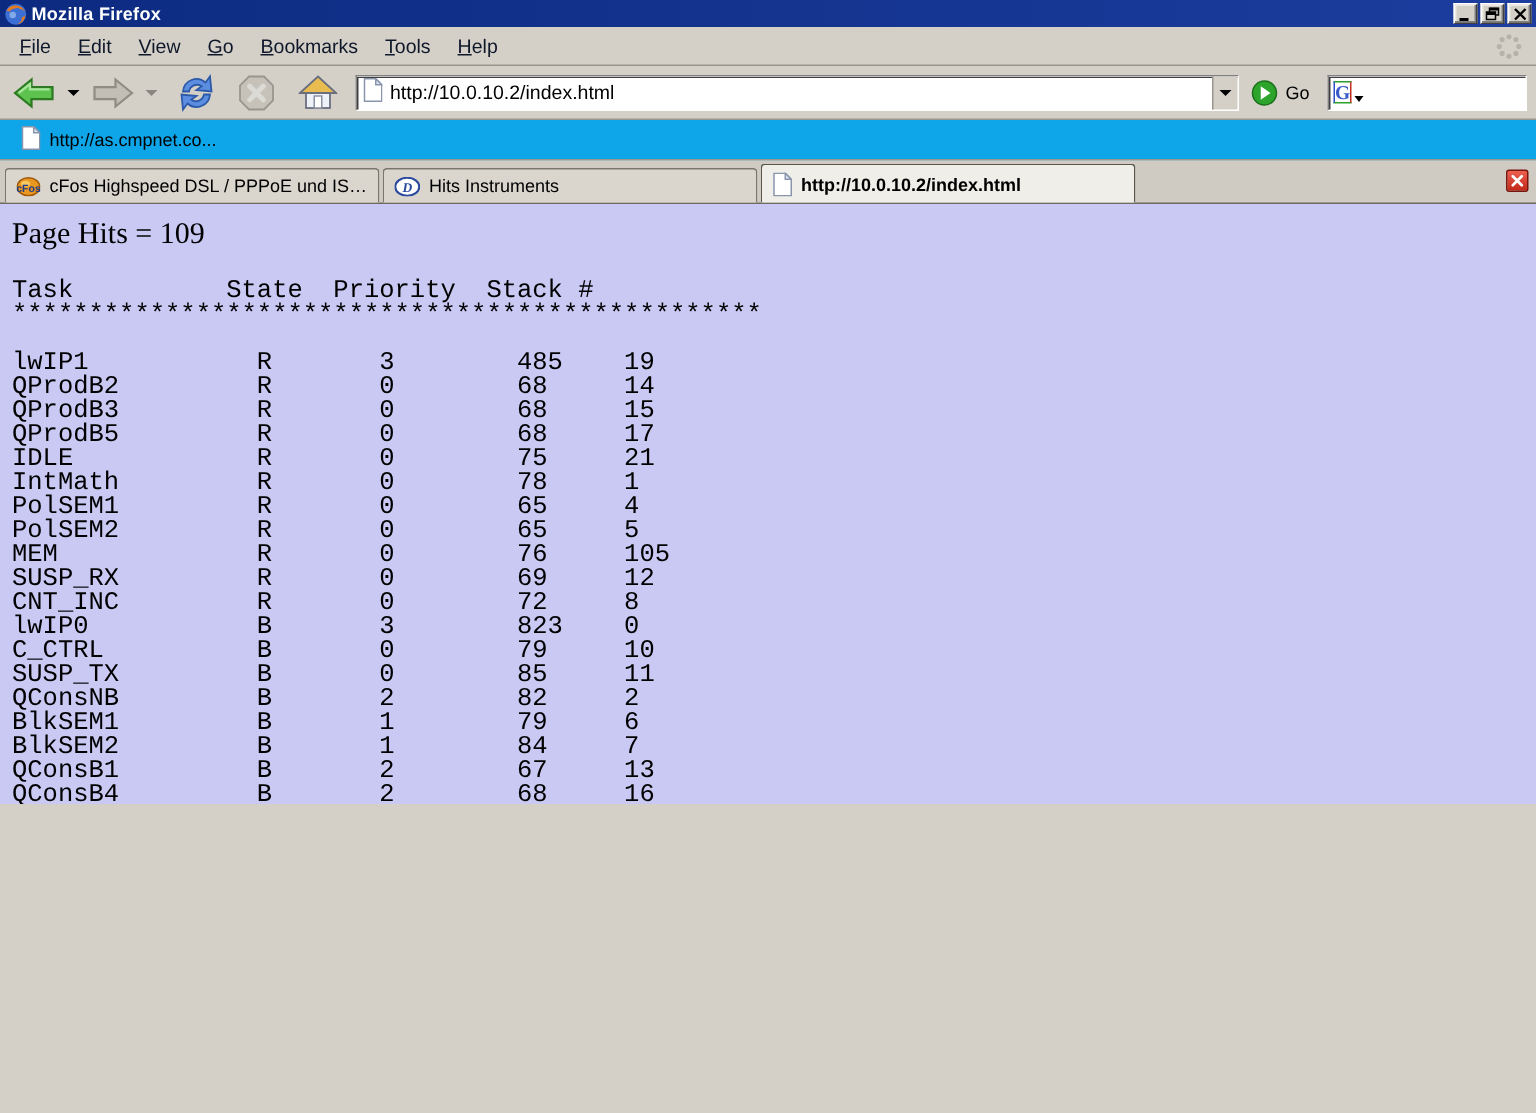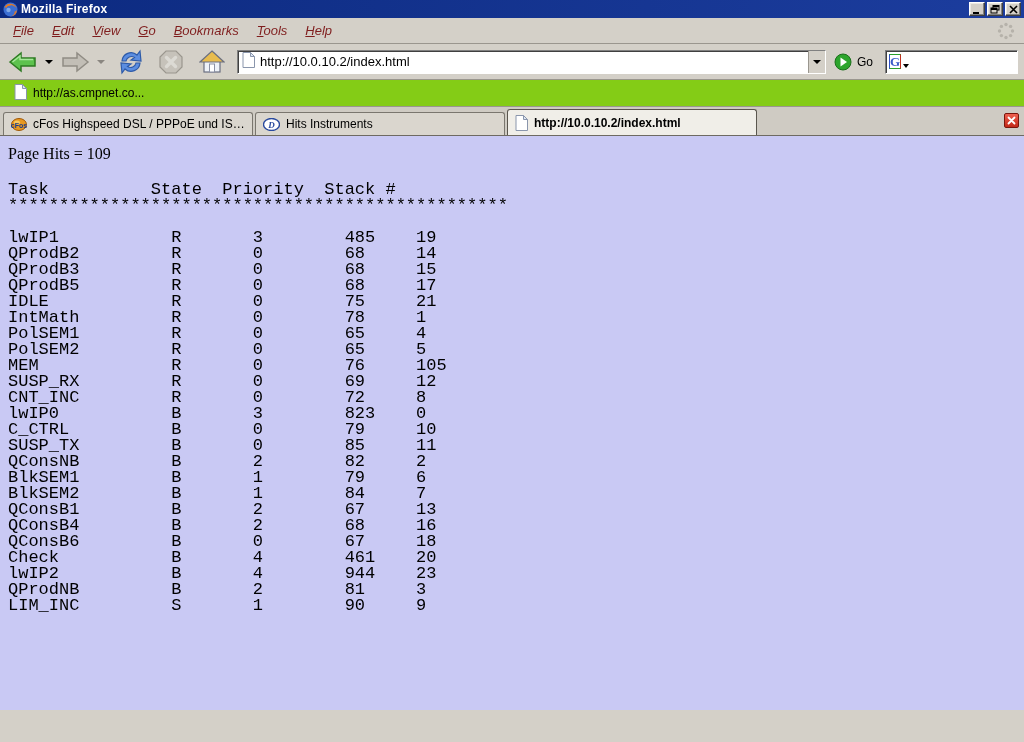--- a/index.html
+++ b/index.html
@@ -1,31 +1,31 @@
 <!DOCTYPE html>
 <html><head>
 <meta charset="utf-8">
 <style>
   * { box-sizing: border-box; margin: 0; padding: 0; }
   html,body { width:1024px; height:742px; }
   body { font-family: "Liberation Sans", sans-serif; font-size:12px; background:#d4d0c8; }
-  .window { position:relative; width:1024px; height:710px; background:#d4d0c8; overflow:hidden; }
+  .window { position:relative; width:1024px; height:536px; background:#d4d0c8; overflow:hidden; }
 
   
   .titlebar { height:18px; background:linear-gradient(to right,#0c2a80,#1c3d9e); display:flex; align-items:center; padding:0 3px; }
   .titlebar .fx-icon { width:15px; height:15px; margin-right:3px; flex:0 0 auto; }
   .title-text { color:#fff; font-weight:bold; font-size:12px; letter-spacing:0.2px; }
   .win-controls { margin-left:auto; display:flex; gap:2px; }
   .win-btn { width:16px; height:14px; background:#d4d0c8; border:1px solid; border-color:#fff #404040 #404040 #fff;
              box-shadow:inset -1px -1px 0 #808080, inset 1px 1px 0 #ece9e2; display:flex; align-items:center; justify-content:center; }
   .win-btn svg { display:block; }
 
   
   .menubar { height:26px; background:#d4d0c8; display:flex; align-items:center; padding-left:4px; border-bottom:1px solid #9a968e; position:relative; }
-  .menu-item { padding:3px 9px; color:#7f1d1d; font-size:13px; cursor:default;font-style:italic; }
+  .menu-item { padding:3px 9px; color:#0f172a; font-size:13px; cursor:default; }
   .menu-item u { text-decoration:underline; }
   .throbber { position:absolute; right:8px; top:3px; }
 
   
   .navbar { height:36px; background:#d4d0c8; display:flex; align-items:center; padding:0 6px; border-bottom:1px solid #9a968e; gap:2px; }
   .nav-btn { display:flex; align-items:center; padding:2px; }
   .drop-caret { width:0; height:0; border-left:4px solid transparent; border-right:4px solid transparent; border-top:4px solid #000; margin:0 3px; }
   .drop-caret.disabled { border-top-color:#8a8680; }
   .urlbar { flex:1; height:24px; background:#fff; border:1px solid; border-color:#808080 #fff #fff #808080;
             box-shadow:inset 1px 1px 0 #404040; display:flex; align-items:center; margin:0 6px 0 8px; }
@@ -34,35 +34,35 @@
   .url-drop { width:17px; height:22px; background:#d4d0c8; border-left:1px solid #9a968e; display:flex; align-items:center; justify-content:center; }
   .go-group { display:flex; align-items:center; gap:5px; margin-right:10px; }
   .go-label { font-size:12px; color:#000; }
   .searchbox { width:133px; height:24px; background:#fff; border:1px solid; border-color:#808080 #fff #fff #808080;
                box-shadow:inset 1px 1px 0 #404040; display:flex; align-items:center; padding-left:3px; }
   .g-logo { width:15px; height:15px; border:1px solid; border-color:#2aa02a #c03020 #2aa02a #3050c8; background:#fff;
             color:#3a5cc8; font-family:"Liberation Serif",serif; font-weight:bold; font-size:13px; line-height:13px; text-align:center; position:relative; }
   .g-caret { width:0; height:0; border-left:3px solid transparent; border-right:3px solid transparent; border-top:4px solid #000; margin-left:2px; margin-top:8px; }
 
   
-  .bookmarksbar { height:27px; background:#84cc16; display:flex; align-items:center; padding-left:10px; border-bottom:1px solid #9a968e; }
+  .bookmarksbar { height:27px; background:#0ea5e9; display:flex; align-items:center; padding-left:10px; border-bottom:1px solid #9a968e; }
   .bookmark-item { display:flex; align-items:center; gap:6px; font-size:12px; color:#000; padding:2px 4px; }
 
   
   .tabbar { height:29px; background:#cfcbc3; display:flex; align-items:flex-end; padding:3px 2px 0 3px; border-bottom:1px solid #6e6a62; position:relative; }
   .tab { width:250px; height:23px; background:#dad6ce; border:1px solid #7a766e; border-bottom:none; border-radius:3px 3px 0 0;
          display:flex; align-items:center; gap:6px; padding:0 7px; font-size:12px; color:#000; overflow:hidden; white-space:nowrap; margin-right:2px; }
   .tab.active { background:#f0eee8; height:26px; font-weight:bold; border-color:#5a564e; }
   .tab .tab-label { overflow:hidden; text-overflow:ellipsis; white-space:nowrap; }
   .tab-close { position:absolute; right:5px; bottom:7px; width:15px; height:15px; border:1px solid #7a150c; border-radius:2px;
                background:linear-gradient(#ee6050,#c22818); display:flex; align-items:center; justify-content:center; }
 
   
   .content { height:582px; background:#c9c9f4; padding:7px 0 0 8px; color:#000; overflow:hidden; }
-  .page-hits { font-family:"Liberation Serif", serif; font-size:16px; margin:2px 0 19px 0; }
+  .page-hits { font-family:"Liberation Serif", serif; font-size:20px; margin:2px 0 19px 0; }
   .task-pre { font-family:"Liberation Mono","DejaVu Sans Mono",monospace; font-size:17px; line-height:16px; white-space:pre; }
 
   
   .statusbar { height:24px; background:#d4d0c8; border-top:1px solid #fff; display:flex; align-items:center; padding:2px 6px 3px 2px; }
   .status-panel { flex:1; height:18px; border:1px solid; border-color:#808080 #fff #fff #808080; display:flex; align-items:center; padding-left:6px; font-size:16px; color:#000; }
 </style>
 </head>
 <body>
 
 <div class="window">

